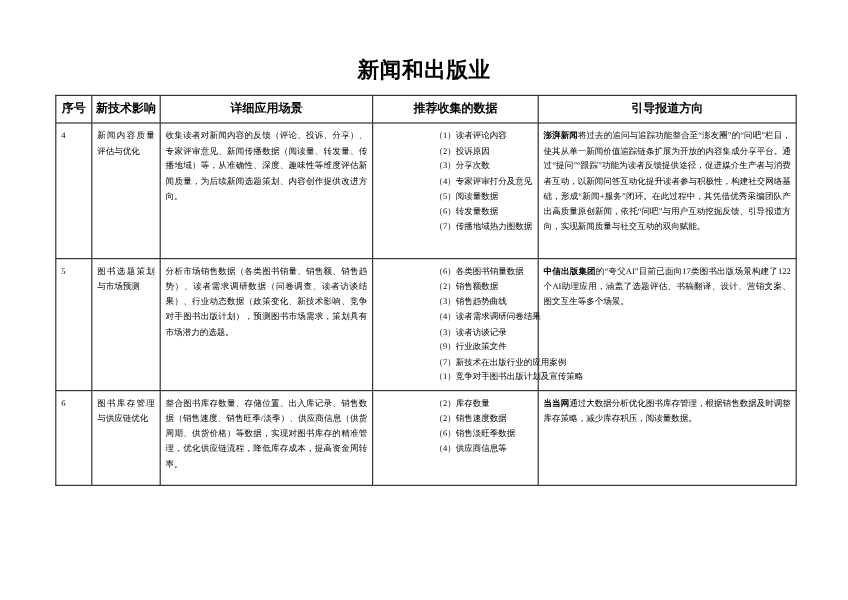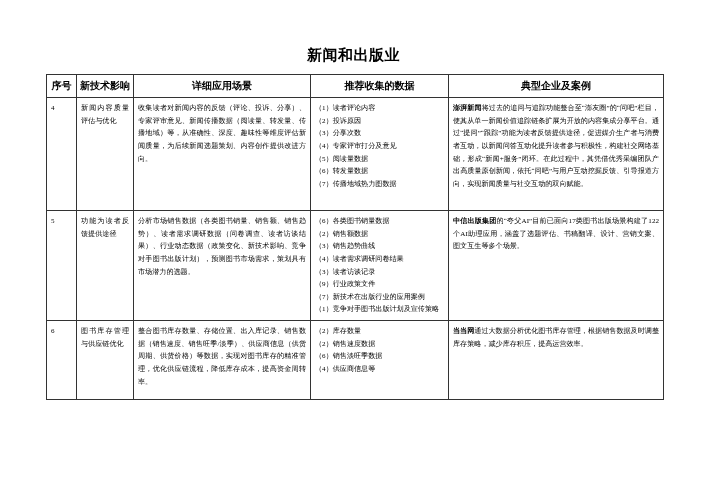--- a/index.html
+++ b/index.html
@@ -15,21 +15,21 @@
     overflow: hidden;
   }
   .page {
     position: relative;
     width: 707px;
     height: 500px;
     box-sizing: border-box;
   }
   .doc-title {
     text-align: center;
-    font-size: 15px;
+    font-size: 18px;
     font-weight: bold;
     letter-spacing: 0.5px;
     margin: 0;
     padding-top: 46px;
     padding-bottom: 9px;
     font-family: "Liberation Serif", "DejaVu Serif", serif;
   }
   table.matrix {
     border-collapse: collapse;
     table-layout: fixed;
@@ -78,20 +78,21 @@
     text-indent: 0;
   }
   td.cell-data {
     word-break: keep-all;
     white-space: normal;
     text-align: left;
   }
   td.cell-data .ditem {
     display: block;
     white-space: nowrap;
+    margin-left: 47px;
   }
   td.cell-case {
     text-align: justify;
   }
   .bizname {
     font-weight: bold;
     margin-top: 48px;
   }
   .uline {
   }
@@ -122,21 +123,21 @@
       <col class="col-detail">
       <col class="col-data">
       <col class="col-case">
     </colgroup>
     <thead>
       <tr>
         <th>序号</th>
         <th>新技术影响</th>
         <th>详细应用场景</th>
         <th>推荐收集的数据</th>
-        <th>典型企业及案例</th>
+        <th>引导报道方向</th>
       </tr>
     </thead>
     <tbody>
 
       <tr class="row4">
         <td class="cell-no">4</td>
         <td class="cell-scene">新闻内容质量评估与优化</td>
         <td class="cell-detail pad-top-4">收集读者对新闻内容的反馈（评论、投诉、分享）、专家评审意见、新闻传播数据（阅读量、转发量、传播地域）等，从准确性、深度、趣味性等维度评估新闻质量，为后续新闻选题策划、内容创作提供改进方向。</td>
         <td class="cell-data data-pad-4">
           <span class="ditem">（1）读者评论内容</span>
@@ -145,21 +146,21 @@
           <span class="ditem">（4）专家评审打分及意见</span>
           <span class="ditem">（5）阅读量数据</span>
           <span class="ditem">（6）转发量数据</span>
           <span class="ditem">（7）传播地域热力图数据</span>
         </td>
         <td class="cell-case case-pad-4"><span class="bizname">澎湃新闻</span><span>将过去的追问与追踪功能整合至“澎友圈”的“问吧”栏目，使其从单一新闻价值追踪链条扩展为开放的内容集成分享平台。通过“提问”“跟踪”功能为读者反馈提供途径，促进媒介生产者与消费者互动，以新闻问答互动化提升读者参与积极性，构建社交网络基础，形成“新闻+服务”闭环。在此过程中，其凭借优秀采编团队产出高质量原创新闻，依托“问吧”与用户互动挖掘反馈、引导报道方向，实现新闻质量与社交互动的双向赋能。</span></td>
       </tr>
 
       <tr class="row5">
         <td class="cell-no">5</td>
-        <td class="cell-scene">功能为读者反馈提供途径</td>
+        <td class="cell-scene">图书选题策划与市场预测</td>
         <td class="cell-detail pad-top-5">分析市场销售数据（各类图书销量、销售额、销售趋势）、读者需求调研数据（问卷调查、读者访谈结果）、行业动态数据（政策变化、新技术影响、竞争对手图书出版计划），预测图书市场需求，策划具有市场潜力的选题。</td>
         <td class="cell-data data-pad-5">
           <span class="ditem">（6）各类图书销量数据</span>
           <span class="ditem">（2）销售额数据</span>
           <span class="ditem">（3）销售趋势曲线</span>
           <span class="ditem">（4）读者需求调研问卷结果</span>
           <span class="ditem">（3）读者访谈记录</span>
           <span class="ditem">（9）行业政策文件</span>
           <span class="ditem">（7）新技术在出版行业的应用案例</span>
           <span class="ditem">（1）竞争对手图书出版计划及宣传策略</span>
@@ -170,19 +171,19 @@
       <tr class="row6">
         <td class="cell-no">6</td>
         <td class="cell-scene">图书库存管理与供应链优化</td>
         <td class="cell-detail pad-top-6"><span>整合图书库存数量、</span><span class="uline">存储位置</span><span>、出入库记录、销售数据（销售速度、销售旺季/淡季）、供应商信息（供货周期、供货价格）等数据，实现对图书库存的精准管理，优化供应链流程，降低库存成本，提高资金周转率。</span></td>
         <td class="cell-data data-pad-6">
           <span class="ditem">（2）库存数量</span>
           <span class="ditem">（2）销售速度数据</span>
           <span class="ditem">（6）销售淡旺季数据</span>
           <span class="ditem">（4）供应商信息等</span>
         </td>
-        <td class="cell-case case-pad-6"><span class="bizname">当当网</span><span>通过大数据分析优化图书库存管理，根据销售数据及时调整库存策略，减少库存积压，提高运营效率。</span></td>
+        <td class="cell-case case-pad-6"><span class="bizname">当当网</span><span>通过大数据分析优化图书库存管理，根据销售数据及时调整库存策略，减少库存积压，阅读量数据。</span></td>
       </tr>
 
     </tbody>
   </table>
 
 </div>
 
 </body></html>

